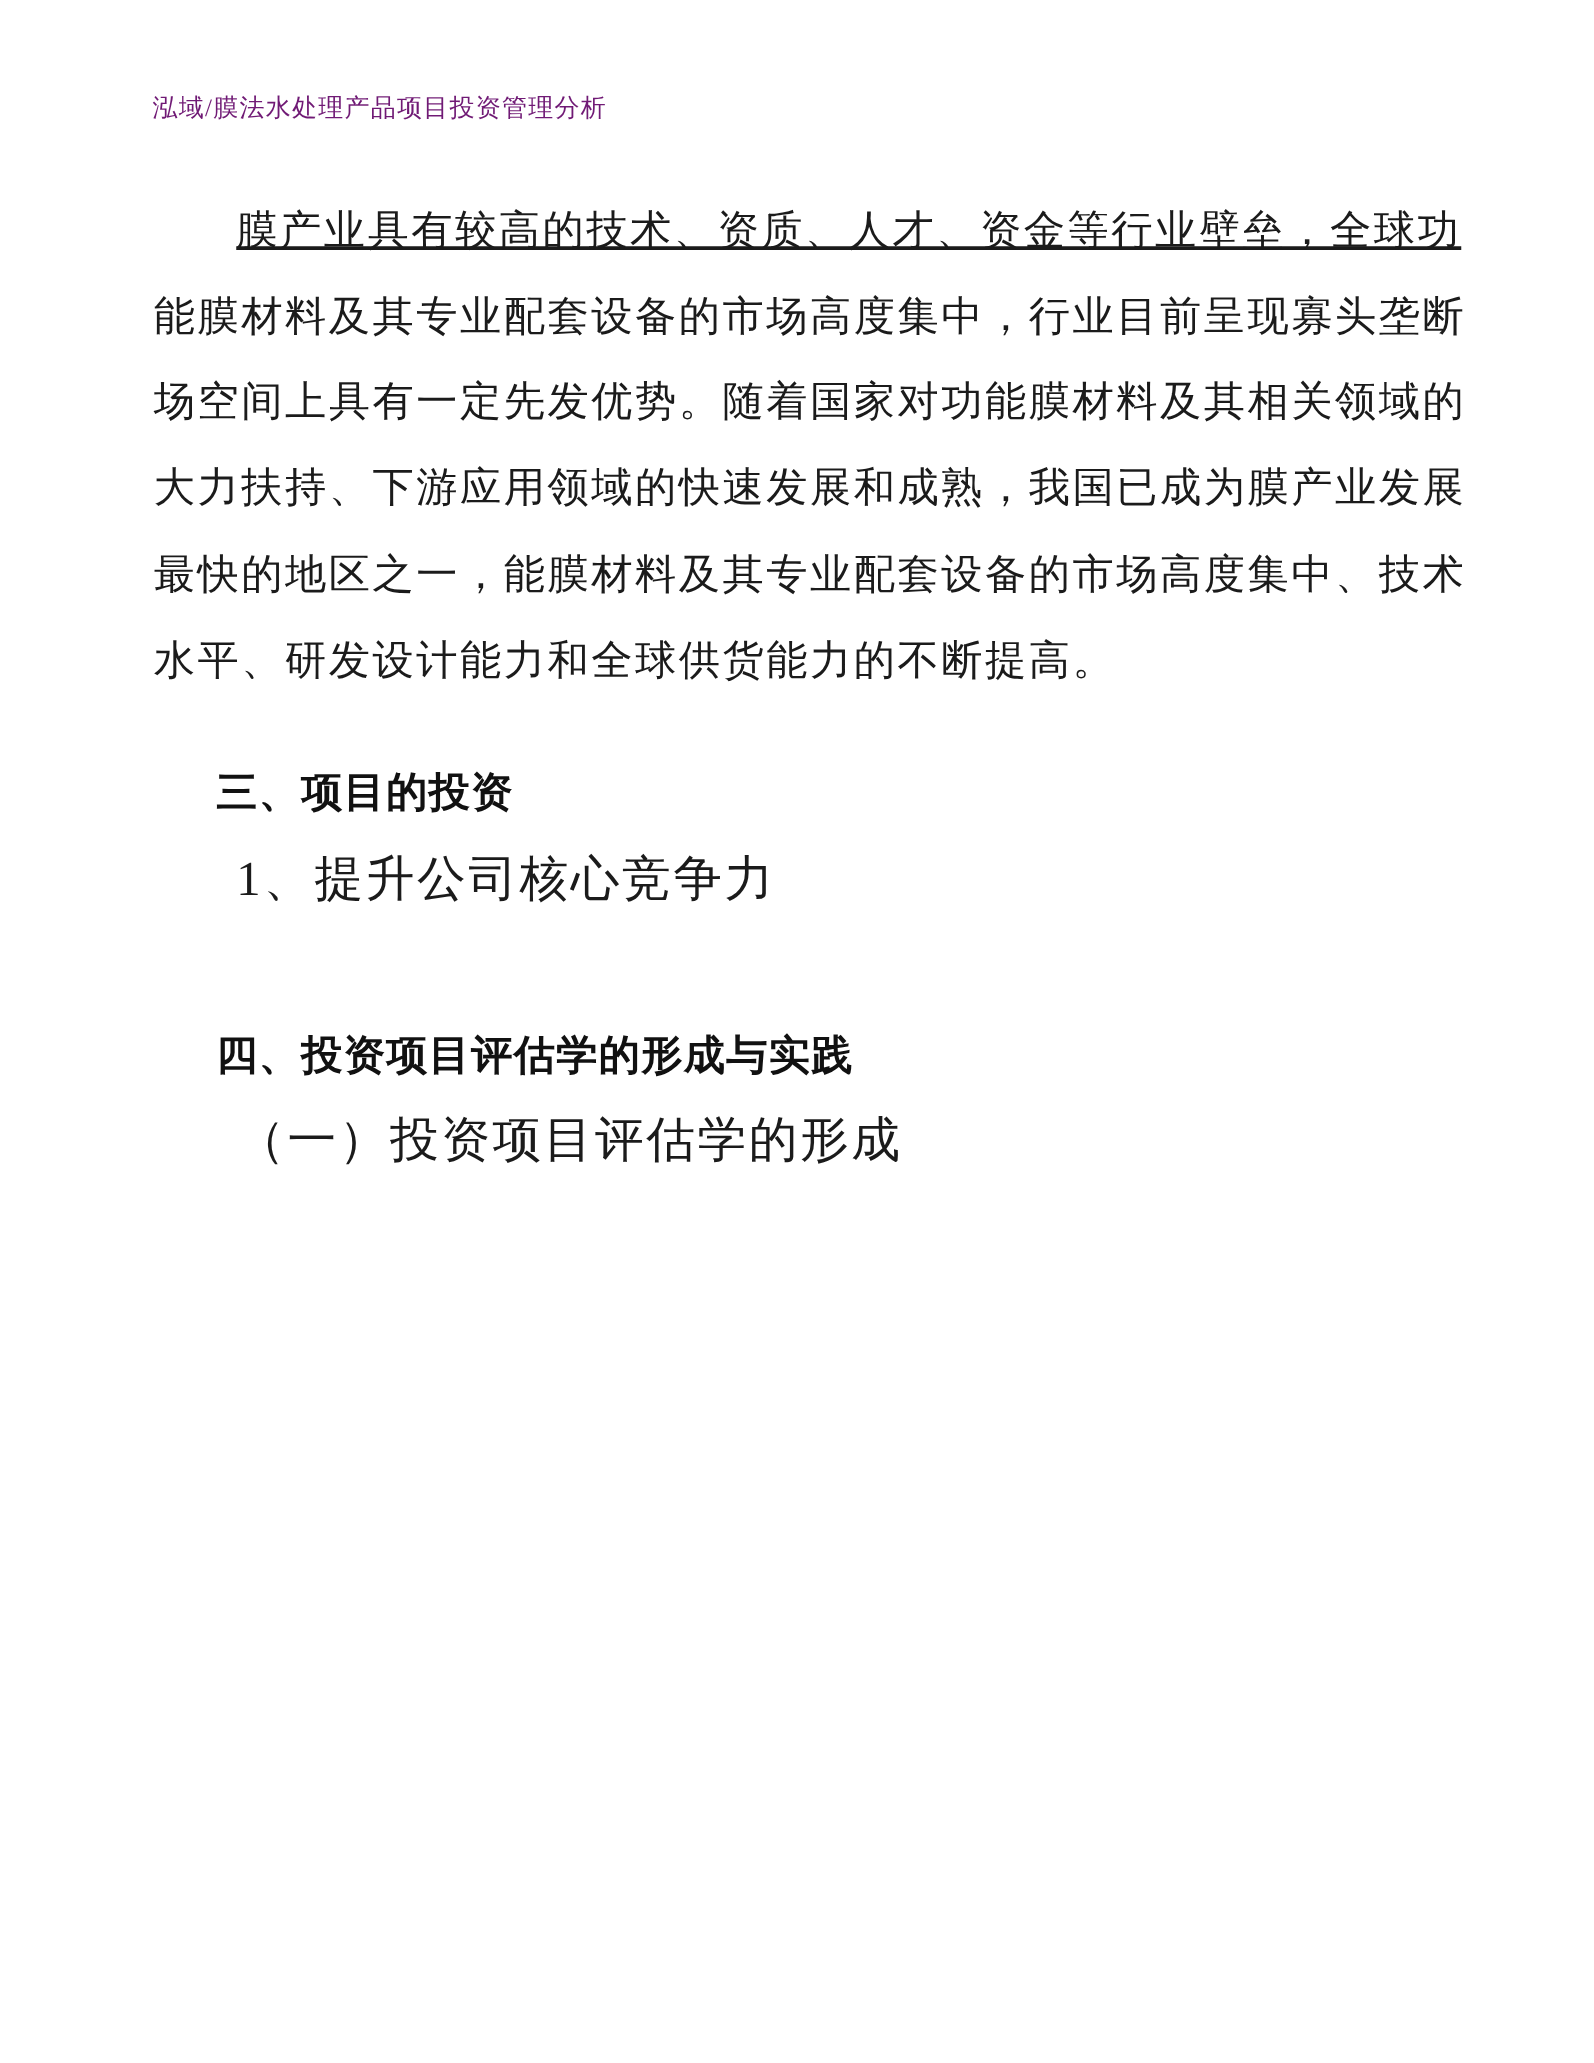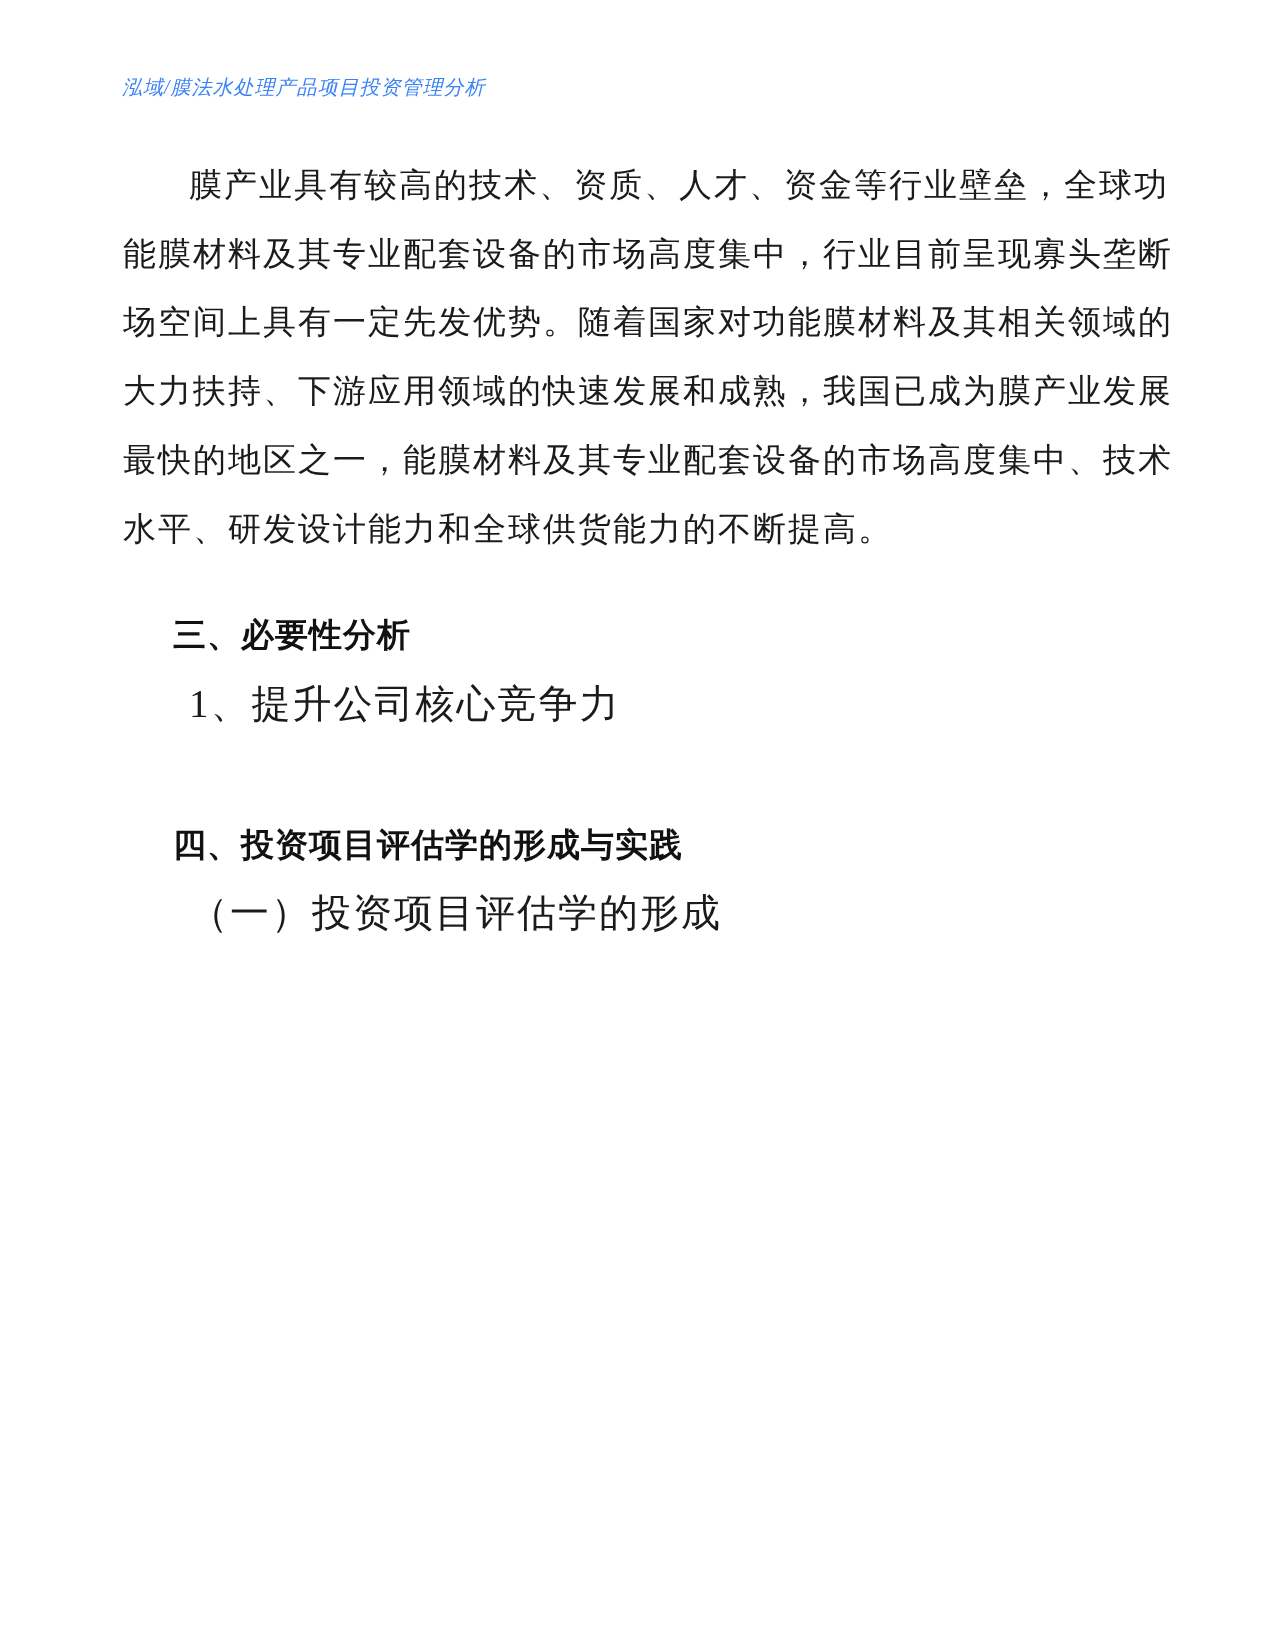--- a/index.html
+++ b/index.html
@@ -16,39 +16,39 @@
     font-family: "Liberation Serif", "DejaVu Serif", serif;
     color: #1b1b1b;
   }
   .doc-header {
     position: absolute;
     left: 122px;
     top: 74px;
     font-size: 20px;
     line-height: 26px;
     letter-spacing: 1px;
-    color: #3b82f6;
+    color: #701a75;
     white-space: nowrap;
-    font-style: italic;
   }
   .content {
     position: absolute;
     left: 123px;
     top: 151px;
     width: 1080px;
   }
   .tline {
     font-size: 33px;
     line-height: 68.7px;
     letter-spacing: 2px;
     white-space: nowrap;
     text-align: left;
   }
   .ind {
     padding-left: 66px;
+    text-decoration: underline;
   }
   .sec-heading {
     margin: 0;
     padding-left: 50px;
     font-size: 33px;
     font-weight: bold;
     line-height: 68.7px;
     letter-spacing: 1px;
     white-space: nowrap;
     color: #111111;
@@ -76,21 +76,21 @@
 
     <div class="para">
       <div class="tline ind">膜产业具有较高的技术、资质、人才、资金等行业壁垒，全球功</div>
       <div class="tline">能膜材料及其专业配套设备的市场高度集中，行业目前呈现寡头垄断</div>
       <div class="tline">场空间上具有一定先发优势。随着国家对功能膜材料及其相关领域的</div>
       <div class="tline">大力扶持、下游应用领域的快速发展和成熟，我国已成为膜产业发展</div>
       <div class="tline">最快的地区之一，能膜材料及其专业配套设备的市场高度集中、技术</div>
       <div class="tline">水平、研发设计能力和全球供货能力的不断提高。</div>
     </div>
 
-    <div class="sec-heading mt-h3">三、必要性分析</div>
+    <div class="sec-heading mt-h3">三、项目的投资</div>
 
     <div class="sub-heading">1、提升公司核心竞争力</div>
 
 
     <div class="sec-heading mt-h4">四、投资项目评估学的形成与实践</div>
 
     <div class="sub-heading">（一）投资项目评估学的形成</div>
 
 
   </div>

